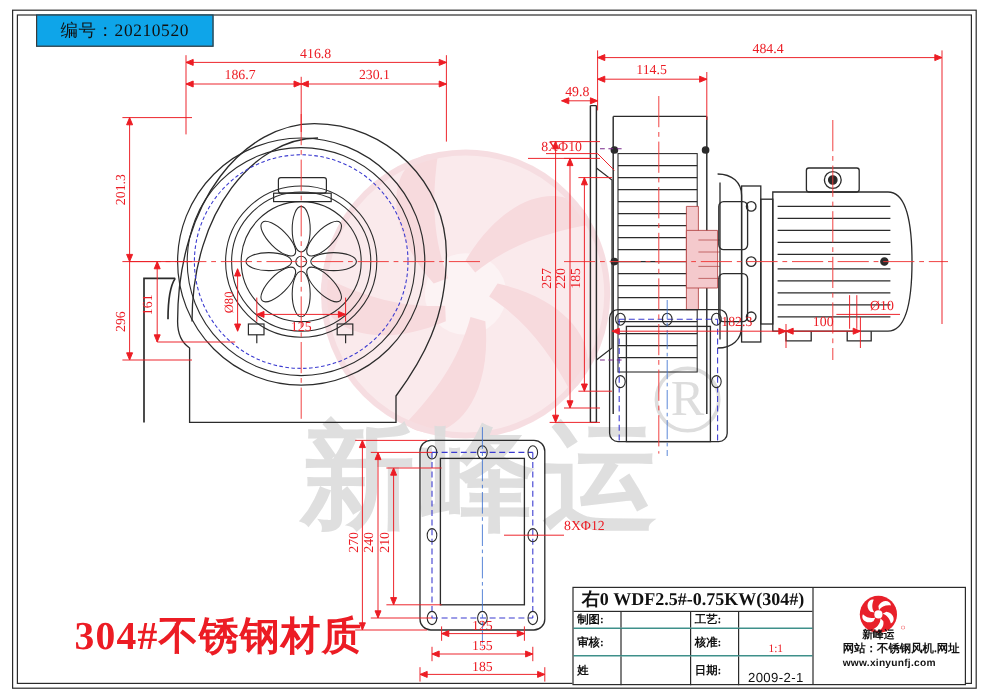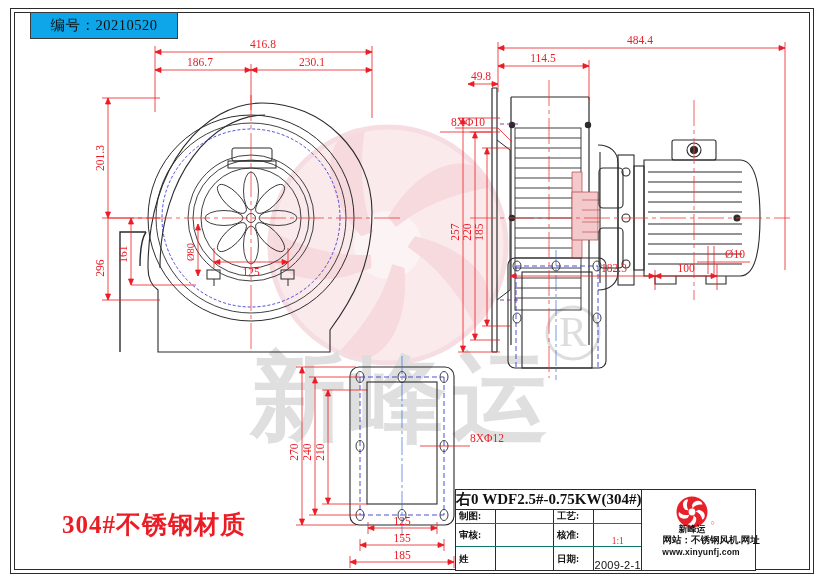--- a/index.html
+++ b/index.html
@@ -14,26 +14,26 @@
   .no-evt{pointer-events:none;}
 
   
   #idbox{position:absolute;left:30px;top:12px;width:148px;height:27px;
       border:1px solid #3a3a3a;box-sizing:border-box;background:#0ea5e9;
       display:flex;align-items:center;justify-content:center;}
   #idbox span{font-size:14.5px;color:#111;letter-spacing:.5px;
       font-family:"Liberation Serif",serif;white-space:nowrap;}
 
   
-  #material{position:absolute;left:62px;top:508px;font-size:25px;color:#ec1c24;
+  #material{position:absolute;left:62px;top:508px;font-size:33px;color:#ec1c24;
       font-weight:600;letter-spacing:1px;white-space:nowrap;
       font-family:"Liberation Serif",serif;}
 
   
-  #titleblock{position:absolute;left:455px;top:489px;width:301px;height:82px;
+  #titleblock{position:absolute;left:477px;top:489px;width:328px;height:82px;
       border:1px solid #2b2b2b;box-sizing:border-box;background:#fff;
       display:flex;text-align:center;}
   #tb-left{width:200px;height:100%;border-right:1px solid #2b2b2b;
       box-sizing:border-box;display:flex;flex-direction:column;}
   #tb-model{height:30px;border-bottom:1px solid #2b2b2b;box-sizing:border-box;
       display:flex;align-items:center;justify-content:center;}
   #tb-model span{font-size:15px;font-weight:700;color:#111;white-space:nowrap;
       letter-spacing:0px;}
   .tb-row{flex:1;display:flex;border-bottom:1px solid #0f766e;box-sizing:border-box;}
   .tb-row:last-child{border-bottom:none;}

